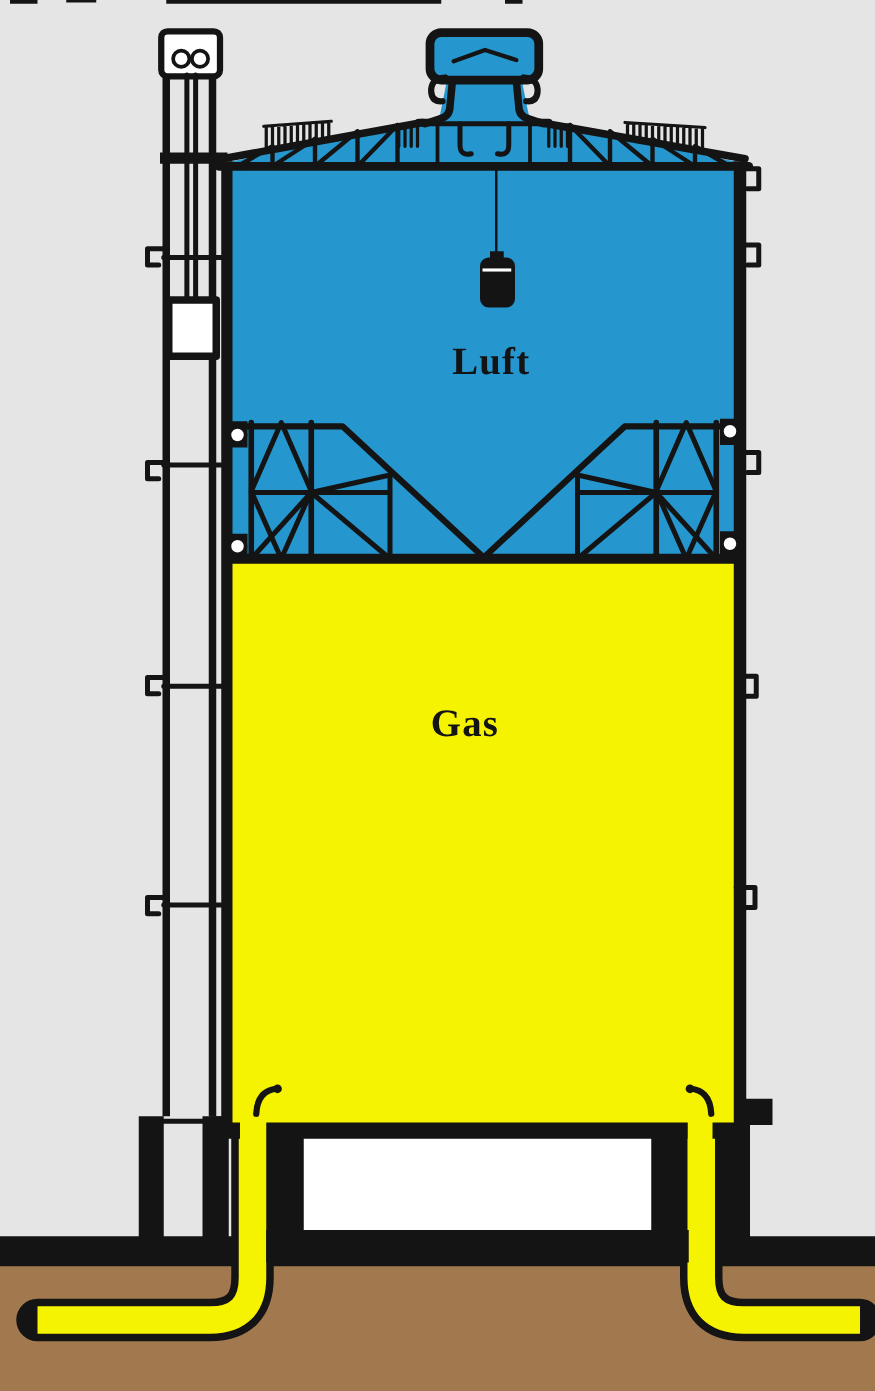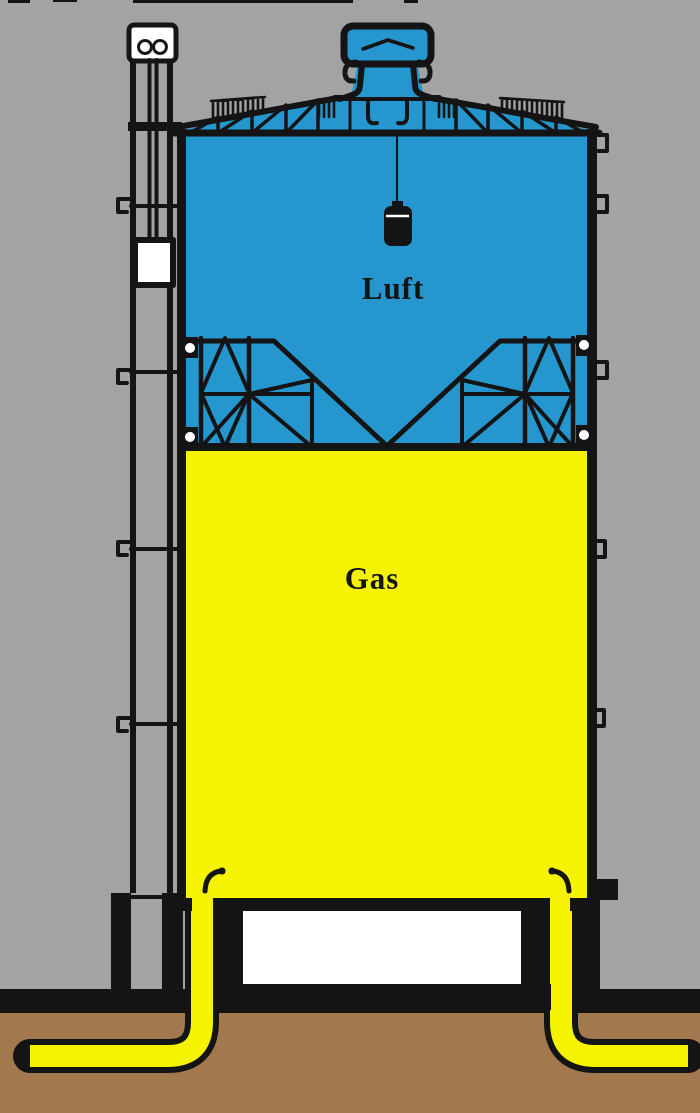--- a/index.html
+++ b/index.html
@@ -1,16 +1,16 @@
 <!DOCTYPE html>
 <html style="--air: #2596ce; --gas: #f6f300; --earth: #a2794f; --line: #141414;"><head>
 <meta charset="utf-8">
 <style>
   html,body{margin:0;padding:0;background:#fff;}
-  .stage{position:relative;width:700px;height:1113px;background:#a3a3a3;overflow:hidden;
+  .stage{position:relative;width:700px;height:1113px;background:#e5e5e5;overflow:hidden;
          font-family:"Liberation Serif", serif;}
   svg{position:absolute;left:0;top:0;}
   .ln{stroke:var(--line);fill:none;stroke-linecap:round;stroke-linejoin:round;}
   .fill-air{fill:var(--air);}
   .fill-gas{fill:var(--gas);}
   .fill-earth{fill:var(--earth);}
   .fill-line{fill:var(--line);}
   .fill-white{fill:#ffffff;}
   text.lbl{font-family:"Liberation Serif", serif;font-weight:bold;font-size:31px;
            fill:var(--line);text-anchor:middle;letter-spacing:1px;}

